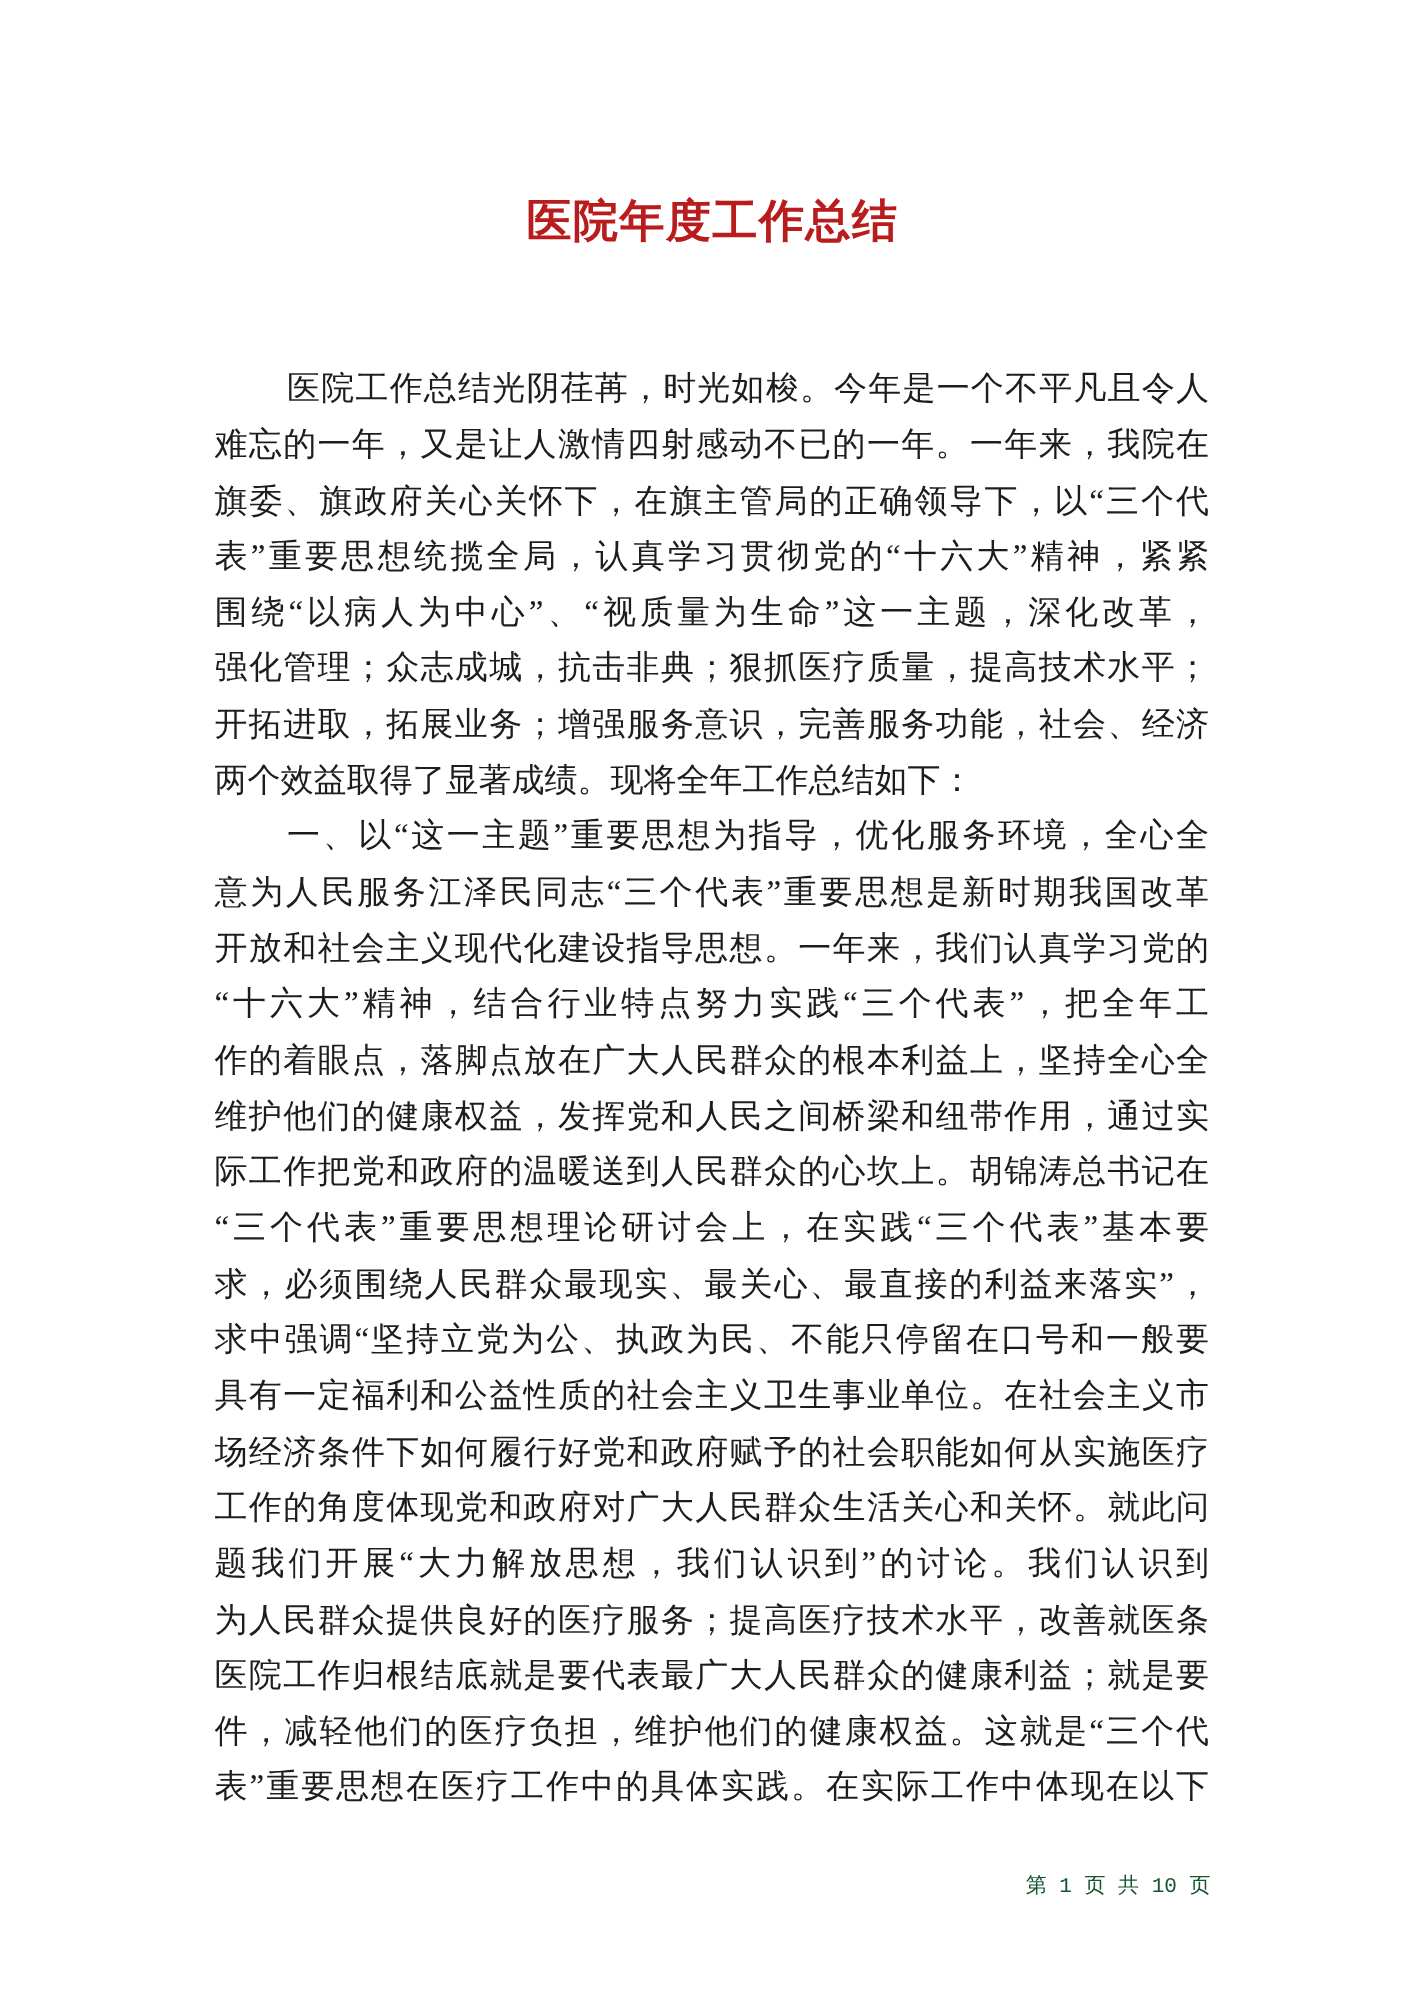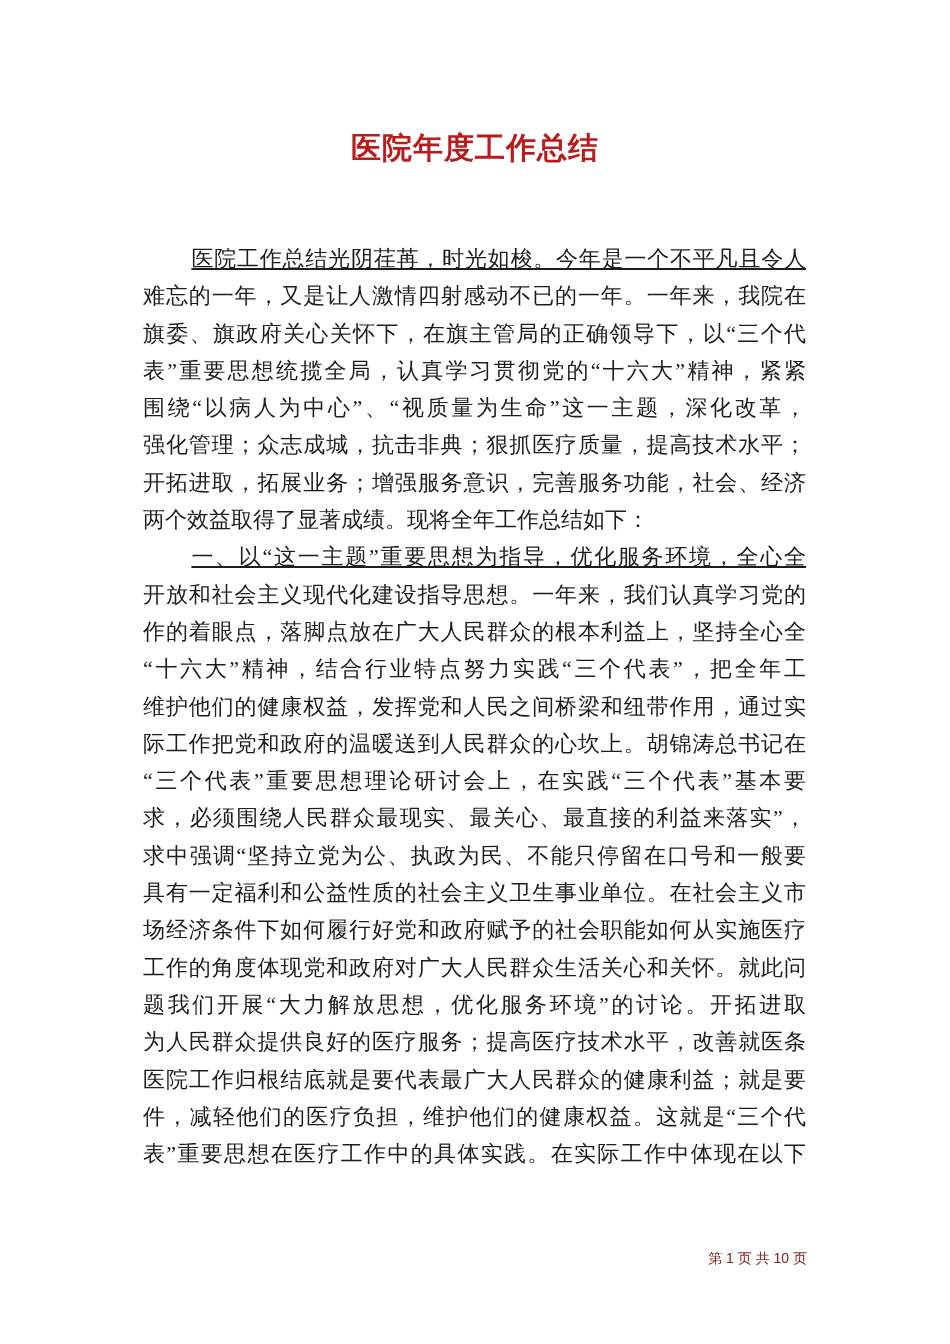--- a/index.html
+++ b/index.html
@@ -38,65 +38,65 @@
   .doc-line {
     height: 37.3px;
     line-height: 37.3px;
     text-align: justify;
     text-align-last: justify;
     overflow: hidden;
     white-space: nowrap;
   }
   .doc-line.indent {
     text-indent: 2.2em;
-    text-decoration: underline;
   }
   .doc-line.short {
     text-align: left;
     text-align-last: left;
   }
   .doc-footer {
     position: absolute;
     top: 1248px;
     right: 143px;
     font-size: 14px;
     line-height: 20px;
-    color: #7f1d1d;
-    font-family: Liberation Sans, sans-serif;
+    color: #14532d;
+    font-family: Liberation Mono, monospace;
   }
 </style>
 </head>
 <body>
 
 <div class="page" style="background: rgb(255, 255, 255);">
 
   <h1 class="doc-title" style="color: #b91c1c;">医院年度工作总结</h1>
 
   <div class="doc-body" style="color: rgb(29, 29, 29);">
       <div class="doc-line indent">医院工作总结光阴荏苒，时光如梭。今年是一个不平凡且令人</div>
       <div class="doc-line">难忘的一年，又是让人激情四射感动不已的一年。一年来，我院在</div>
       <div class="doc-line">旗委、旗政府关心关怀下，在旗主管局的正确领导下，以“三个代</div>
       <div class="doc-line">表”重要思想统揽全局，认真学习贯彻党的“十六大”精神，紧紧</div>
       <div class="doc-line">围绕“以病人为中心”、“视质量为生命”这一主题，深化改革，</div>
       <div class="doc-line">强化管理；众志成城，抗击非典；狠抓医疗质量，提高技术水平；</div>
       <div class="doc-line">开拓进取，拓展业务；增强服务意识，完善服务功能，社会、经济</div>
       <div class="doc-line short">两个效益取得了显著成绩。现将全年工作总结如下：</div>
       <div class="doc-line indent">一、以“这一主题”重要思想为指导，优化服务环境，全心全</div>
+      <div class="doc-line">意为人民服务江泽民同志“三个代表”重要思想是新时期我国改革</div>
       <div class="doc-line">开放和社会主义现代化建设指导思想。一年来，我们认真学习党的</div>
+      <div class="doc-line">“十六大”精神，结合行业特点努力实践“三个代表”，把全年工</div>
       <div class="doc-line">作的着眼点，落脚点放在广大人民群众的根本利益上，坚持全心全</div>
-      <div class="doc-line">“十六大”精神，结合行业特点努力实践“三个代表”，把全年工</div>
       <div class="doc-line">维护他们的健康权益，发挥党和人民之间桥梁和纽带作用，通过实</div>
       <div class="doc-line">际工作把党和政府的温暖送到人民群众的心坎上。胡锦涛总书记在</div>
       <div class="doc-line">“三个代表”重要思想理论研讨会上，在实践“三个代表”基本要</div>
       <div class="doc-line">求，必须围绕人民群众最现实、最关心、最直接的利益来落实”，</div>
       <div class="doc-line">求中强调“坚持立党为公、执政为民、不能只停留在口号和一般要</div>
       <div class="doc-line">具有一定福利和公益性质的社会主义卫生事业单位。在社会主义市</div>
       <div class="doc-line">场经济条件下如何履行好党和政府赋予的社会职能如何从实施医疗</div>
       <div class="doc-line">工作的角度体现党和政府对广大人民群众生活关心和关怀。就此问</div>
-      <div class="doc-line">题我们开展“大力解放思想，优化服务环境”的讨论。开拓进取</div>
+      <div class="doc-line">题我们开展“大力解放思想，我们认识到”的讨论。我们认识到</div>
       <div class="doc-line">为人民群众提供良好的医疗服务；提高医疗技术水平，改善就医条</div>
       <div class="doc-line">医院工作归根结底就是要代表最广大人民群众的健康利益；就是要</div>
       <div class="doc-line">件，减轻他们的医疗负担，维护他们的健康权益。这就是“三个代</div>
       <div class="doc-line">表”重要思想在医疗工作中的具体实践。在实际工作中体现在以下</div>
     </div>
 
   <div class="doc-footer">第 1 页 共 10 页</div>
 
 </div>
 

